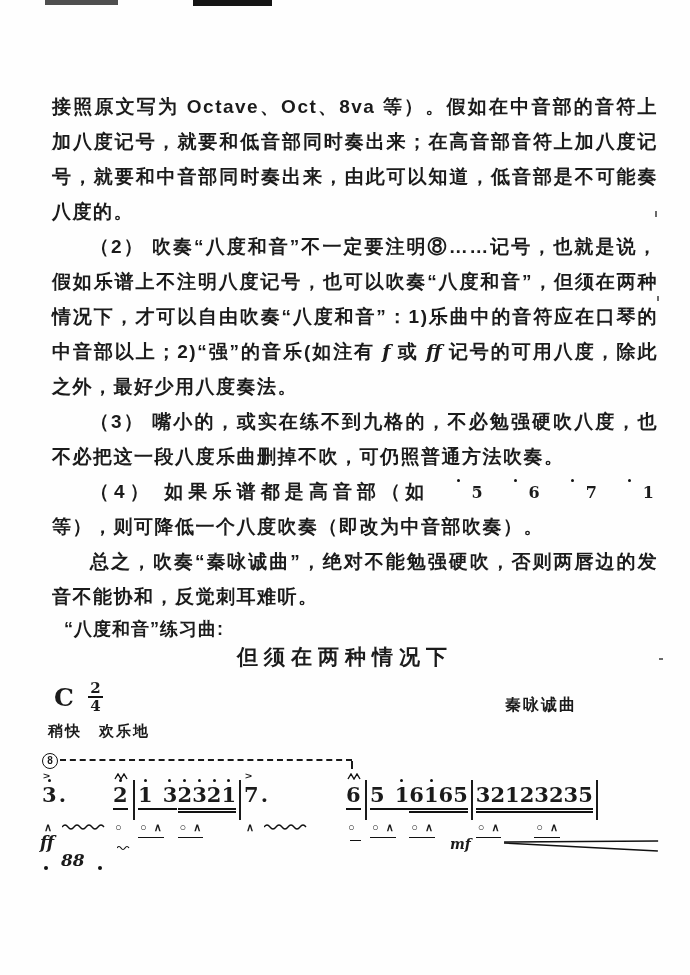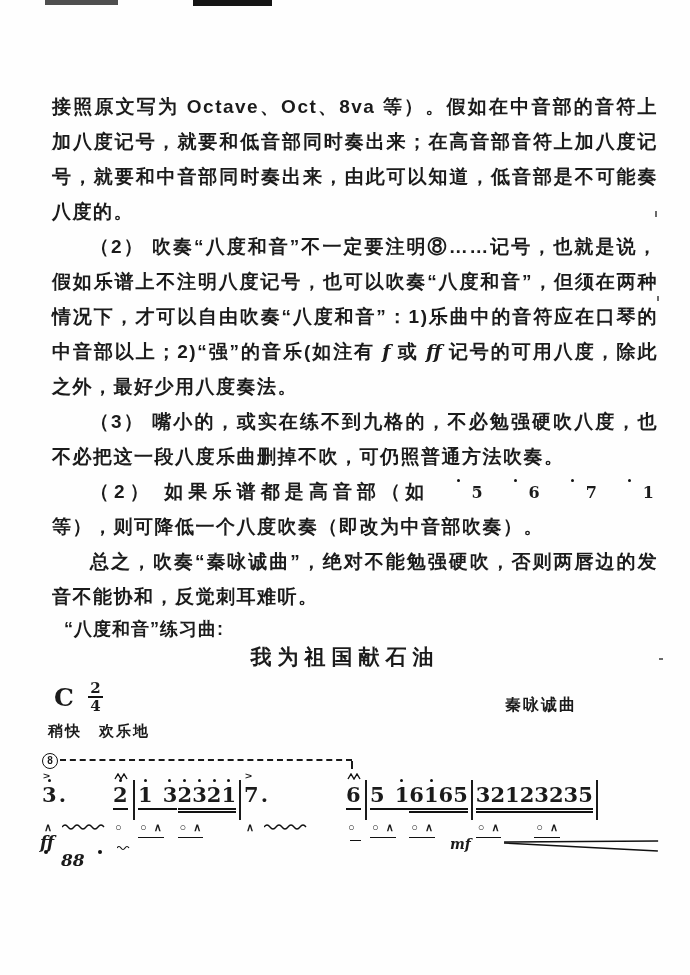--- a/index.html
+++ b/index.html
@@ -61,45 +61,45 @@
       align-items:center;white-space:nowrap;padding:0 2px 2px 2px;}
   .below.bl{border-bottom:1.7px solid #111;}
   .sub{height:8px;align-self:flex-start;margin-left:4px;}
   .sub.line{width:11px;border-top:1.7px solid #111;margin-top:3px;}
   .dyn-ff{position:absolute;left:-2px;top:82px;font-family:"DejaVu Serif",serif;
       font-style:italic;font-weight:bold;font-size:17px;}
   .dyn-mf{position:absolute;left:408px;top:86px;font-family:"DejaVu Serif",serif;
       font-style:italic;font-weight:bold;font-size:14px;}
   .cresc{position:absolute;left:460px;top:88px;transform:rotate(1.5deg);}
   
-  .pagenum{position:absolute;top:850px;left:44px;display:flex;align-items:flex-start;gap:13px;
+  .pagenum{position:absolute;top:850px;left:44px;display:flex;align-items:flex-end;gap:13px;
       font-family:"DejaVu Serif",serif;font-style:italic;font-weight:bold;font-size:17px;}
   .pagedot{width:4px;height:4px;border-radius:50%;background:#111;}
 </style>
 </head>
 <body>
 
 <div class="sheet">
 
   <div class="edgemark" style="left:45px;width:73px;height:5px;background:#4f4f4f;"></div>
   <div class="edgemark" style="left:193px;width:79px;height:6px;background:#151515;"></div>
   <div class="speck" style="left:655px;top:211px;width:2px;height:6px;"></div>
   <div class="speck" style="left:657px;top:296px;width:2px;height:5px;"></div>
   <div class="speck" style="left:659px;top:658px;width:4px;height:2px;"></div>
 
   <div class="textblock">
     <p>接照原文写为 Octave、Oct、8va 等）。假如在中音部的音符上加八度记号，就要和低音部同时奏出来；在高音部音符上加八度记号，就要和中音部同时奏出来，由此可以知道，低音部是不可能奏八度的。</p>
     <p class="ind"><span>（2） 吹奏“八度和音”不一定要注明⑧……记号，也就是说，假如乐谱上不注明八度记号，也可以吹奏“八度和音”，但须在两种情况下，才可以自由吹奏“八度和音”：1)乐曲中的音符应在口琴的中音部以上；2)“强”的音乐(如注有 </span><span class="dynf">f</span><span> 或 </span><span class="dynf">ff</span><span> 记号的可用八度，除此之外，最好少用八度奏法。</span></p>
     <p class="ind">（3） 嘴小的，或实在练不到九格的，不必勉强硬吹八度，也不必把这一段八度乐曲删掉不吹，可仍照普通方法吹奏。</p>
-    <p class="ind"><span>（2） 如果乐谱都是高音部（如</span><span class="jp">5</span><span class="jp">6</span><span class="jp">7</span><span class="jp">1</span><span>等），则可降低一个八度吹奏（即改为中音部吹奏）。</span></p>
+    <p class="ind"><span>（4） 如果乐谱都是高音部（如</span><span class="jp">5</span><span class="jp">6</span><span class="jp">7</span><span class="jp">1</span><span>等），则可降低一个八度吹奏（即改为中音部吹奏）。</span></p>
     <p class="ind">总之，吹奏“秦咏诚曲”，绝对不能勉强硬吹，否则两唇边的发音不能协和，反觉刺耳难听。</p>
   </div>
 
   <div class="practice">“八度和音”练习曲:</div>
-  <div class="songtitle">我为祖国献石油</div>
+  <div class="songtitle">但须在两种情况下</div>
 
   <div class="keysig">
     <span class="keyletter">C</span>
     <span class="frac">
       <span>2</span>
       <span class="fbar"></span>
       <span>4</span>
     </span>
   </div>
   <div class="composer">秦咏诚曲</div>

